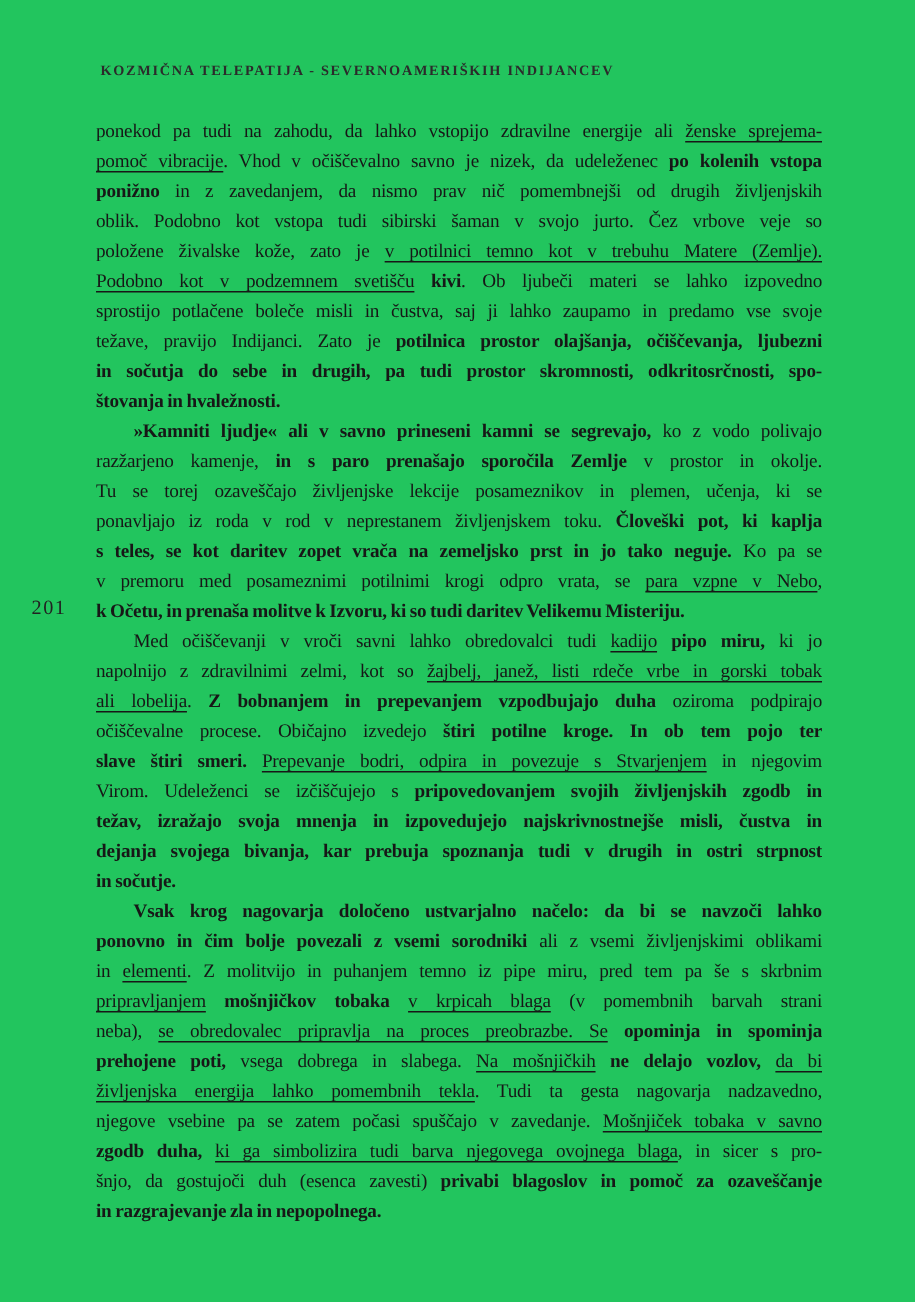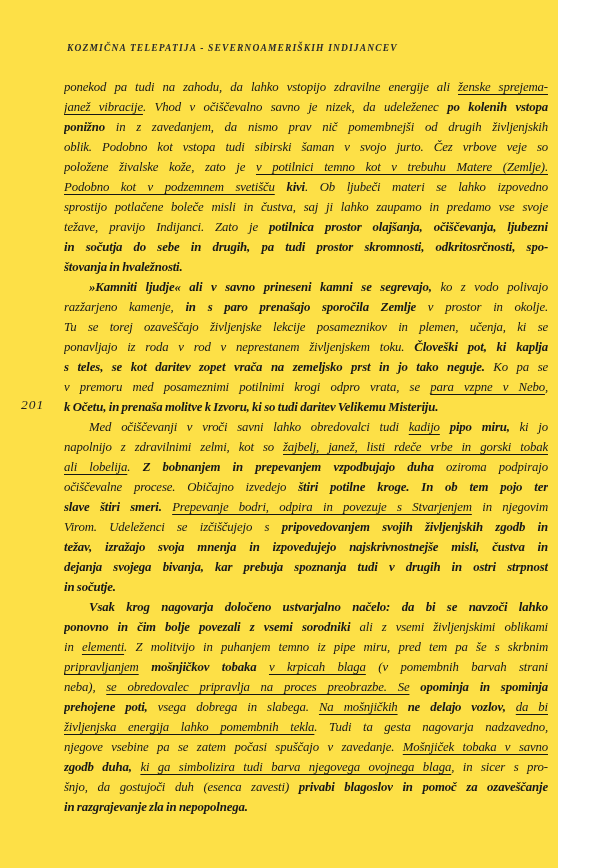--- a/index.html
+++ b/index.html
@@ -5,24 +5,23 @@
 <style>
   html, body { margin: 0; padding: 0; }
   body {
     width: 610px; height: 868px;
     background: #ffffff;
     font-family: "Liberation Serif", serif;
     overflow: hidden;
   }
   .sheet {
     position: relative;
-    width: 558px; height: 868px;
-    background: #fde047;
+    width: 610px; height: 868px;
+    background: #22c55e;
     color: #1a1a1a;
-    font-style: italic;
   }
   .running-header {
     position: absolute;
     left: 67px; top: 43px;
     font-size: 9.5px;
     font-weight: bold;
     letter-spacing: 1.15px;
     color: #2b2b2b;
     white-space: nowrap;
   }
@@ -63,21 +62,21 @@
   }
 </style>
 </head>
 <body>
 
 <div class="sheet">
   <div class="running-header">KOZMIČNA TELEPATIJA - SEVERNOAMERIŠKIH INDIJANCEV</div>
   <div class="folio">201</div>
   <div class="text-block">
       <div class="line"><span class="r">ponekod pa tudi na zahodu, da lahko vstopijo zdravilne energije ali </span><span class="u">ženske sprejema-</span></div>
-      <div class="line"><span class="u">janež vibracije</span><span class="r">. Vhod v očiščevalno savno je nizek, da udeleženec </span><span class="b">po kolenih vstopa</span></div>
+      <div class="line"><span class="u">pomoč vibracije</span><span class="r">. Vhod v očiščevalno savno je nizek, da udeleženec </span><span class="b">po kolenih vstopa</span></div>
       <div class="line"><span class="b">ponižno</span><span class="r"> in z zavedanjem, da nismo prav nič pomembnejši od drugih življenjskih</span></div>
       <div class="line"><span class="r">oblik. Podobno kot vstopa tudi sibirski šaman v svojo jurto. Čez vrbove veje so</span></div>
       <div class="line"><span class="r">položene živalske kože, zato je </span><span class="u">v potilnici temno kot v trebuhu Matere (Zemlje).</span></div>
       <div class="line"><span class="u">Podobno kot v podzemnem svetišču</span><span class="r"> </span><span class="b">kivi</span><span class="r">. Ob ljubeči materi se lahko izpovedno</span></div>
       <div class="line"><span class="r">sprostijo potlačene boleče misli in čustva, saj ji lahko zaupamo in predamo vse svoje</span></div>
       <div class="line"><span class="r">težave, pravijo Indijanci. Zato je </span><span class="b">potilnica prostor olajšanja, očiščevanja, ljubezni</span></div>
       <div class="line"><span class="b">in sočutja do sebe in drugih, pa tudi prostor skromnosti, odkritosrčnosti, spo-</span></div>
       <div class="line para-end"><span class="b">štovanja in hvaležnosti.</span></div>
       <div class="line indent"><span class="b">»Kamniti ljudje« ali v savno prineseni kamni se segrevajo,</span><span class="r"> ko z vodo polivajo</span></div>
       <div class="line"><span class="r">razžarjeno kamenje, </span><span class="b">in s paro prenašajo sporočila Zemlje</span><span class="r"> v prostor in okolje.</span></div>

